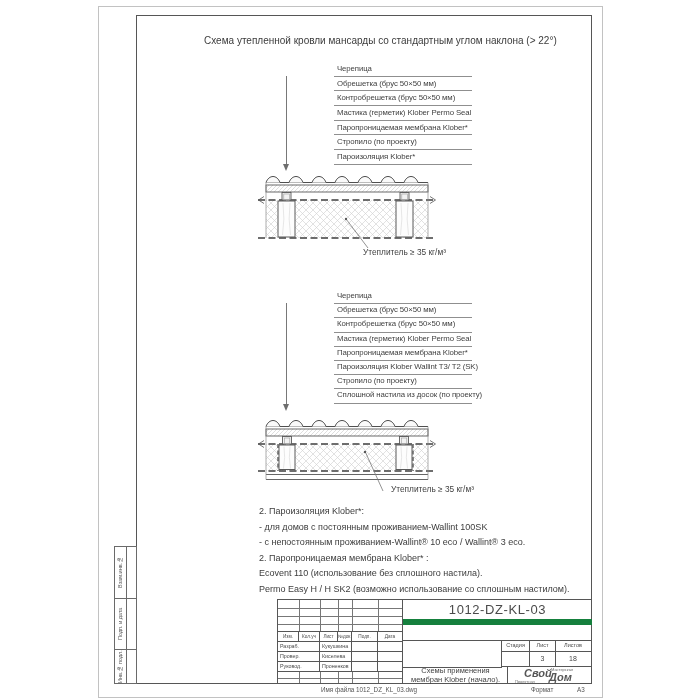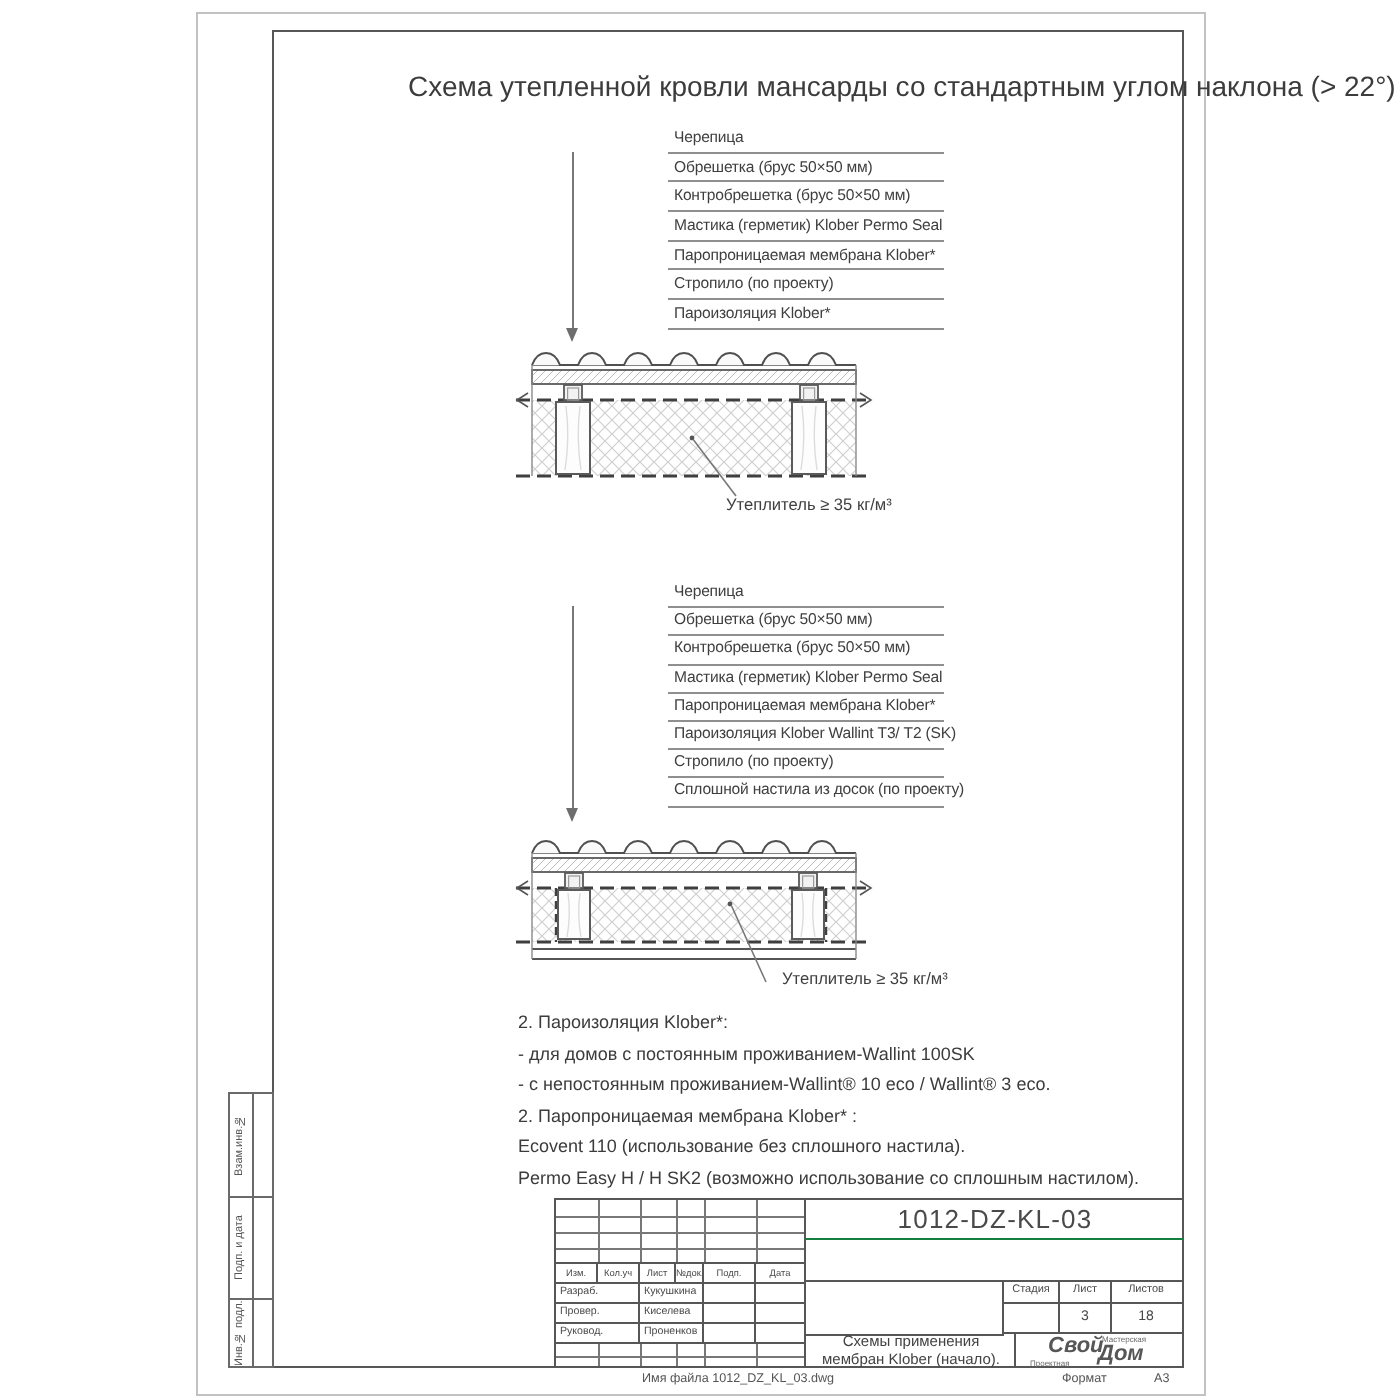--- a/index.html
+++ b/index.html
@@ -4,40 +4,40 @@
 <style>
   html,body{margin:0;padding:0;width:700px;height:700px;background:#ffffff;overflow:hidden;}
   .page{position:absolute;left:98px;top:6px;width:505px;height:692px;background:#fff;
         border:1px solid #c2c2c2;font-family:"Liberation Sans",sans-serif;color:#3d3d3d;box-sizing:border-box;}
   .frame{position:absolute;left:37px;top:8px;width:456px;height:669px;border:1.4px solid #565656;box-sizing:border-box;}
   
   .vcell{position:absolute;left:15px;width:23px;border:1px solid #6a6a6a;box-sizing:border-box;display:flex;background:#fff;}
   .vtext{width:11px;border-left:1px solid #6a6a6a;writing-mode:vertical-rl;transform:rotate(180deg);
          font-size:5.5px;line-height:10px;text-align:center;color:#555;white-space:nowrap;}
   
-  .sheet-title{position:absolute;font-size:14px;color:#3c3c3c;white-space:nowrap;}
+  .sheet-title{position:absolute;font-size:10px;color:#3c3c3c;white-space:nowrap;}
   .t1{left:105px;top:28px;width:320px;text-align:center;}
   .t2{left:139px;top:266px;}
   
   .layer-list{position:absolute;left:187px;width:138px;padding-left:48px;}
   .layer-item{height:13.7px;line-height:13.4px;border-bottom:1px solid #8f8f8f;font-size:7.8px;
               letter-spacing:-0.1px;white-space:nowrap;padding-left:3px;color:#3f3f3f;}
   .compact .layer-item{height:13.2px;line-height:12.9px;}
   .vleader{position:absolute;left:187px;width:1px;background:#787878;}
   .varrow{position:absolute;left:184px;width:0;height:0;border-left:3.5px solid transparent;
           border-right:3.5px solid transparent;border-top:7px solid #6e6e6e;}
   .diag{position:absolute;left:158px;width:185px;height:92px;}
   .ins-label{position:absolute;font-size:8.3px;color:#3f3f3f;white-space:nowrap;}
   
   .notes{position:absolute;left:160px;top:497px;font-size:9px;line-height:15.5px;color:#3c3c3c;white-space:nowrap;}
   
   .stamp{position:absolute;left:178px;top:592px;width:315px;height:85px;border:1.2px solid #565656;
          box-sizing:border-box;background:#fff;}
   .s-doc{position:absolute;left:124px;top:0;width:189px;height:19px;border-left:1px solid #565656;
-         border-bottom:1px solid #15803d;display:flex;align-items:center;justify-content:center;
+         border-bottom:6px solid #15803d;display:flex;align-items:center;justify-content:center;
          font-size:13px;letter-spacing:.6px;color:#4a4a4a;}
   .s-empty{position:absolute;left:124px;top:19px;width:189px;height:21px;border-left:1px solid #565656;
            border-bottom:1px solid #565656;}
   .s-namecell{position:absolute;left:124px;top:40px;width:99px;height:27px;border-left:1px solid #565656;
               border-bottom:1px solid #565656;}
   .s-stage{position:absolute;left:223px;top:40px;width:90px;height:27px;border-left:1px solid #565656;
            border-bottom:1px solid #565656;box-sizing:border-box;}
   .s-stage .hd{display:flex;height:11px;border-bottom:1px solid #565656;}
   .s-stage .hd span{border-right:1px solid #565656;font-size:5.5px;line-height:10px;text-align:center;box-sizing:border-box;color:#4a4a4a;}
   .s-stage .vl{display:flex;height:15px;}

